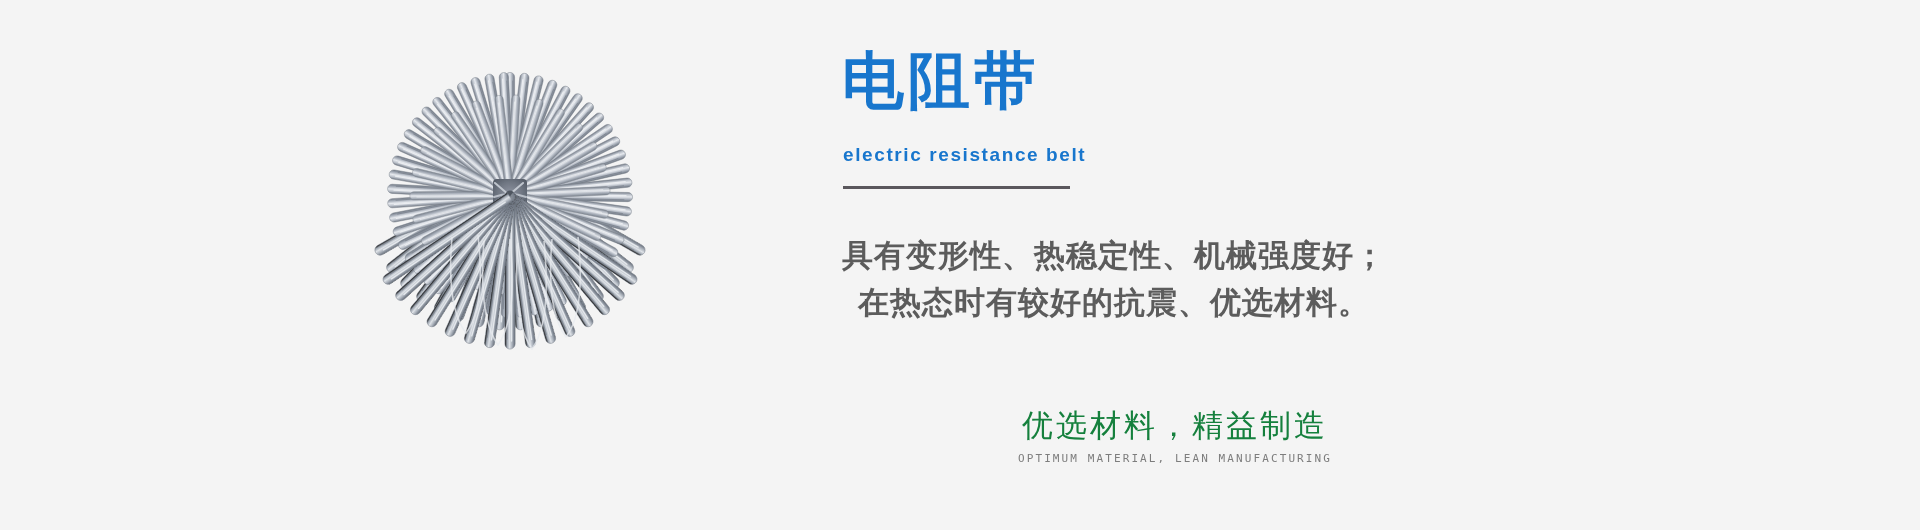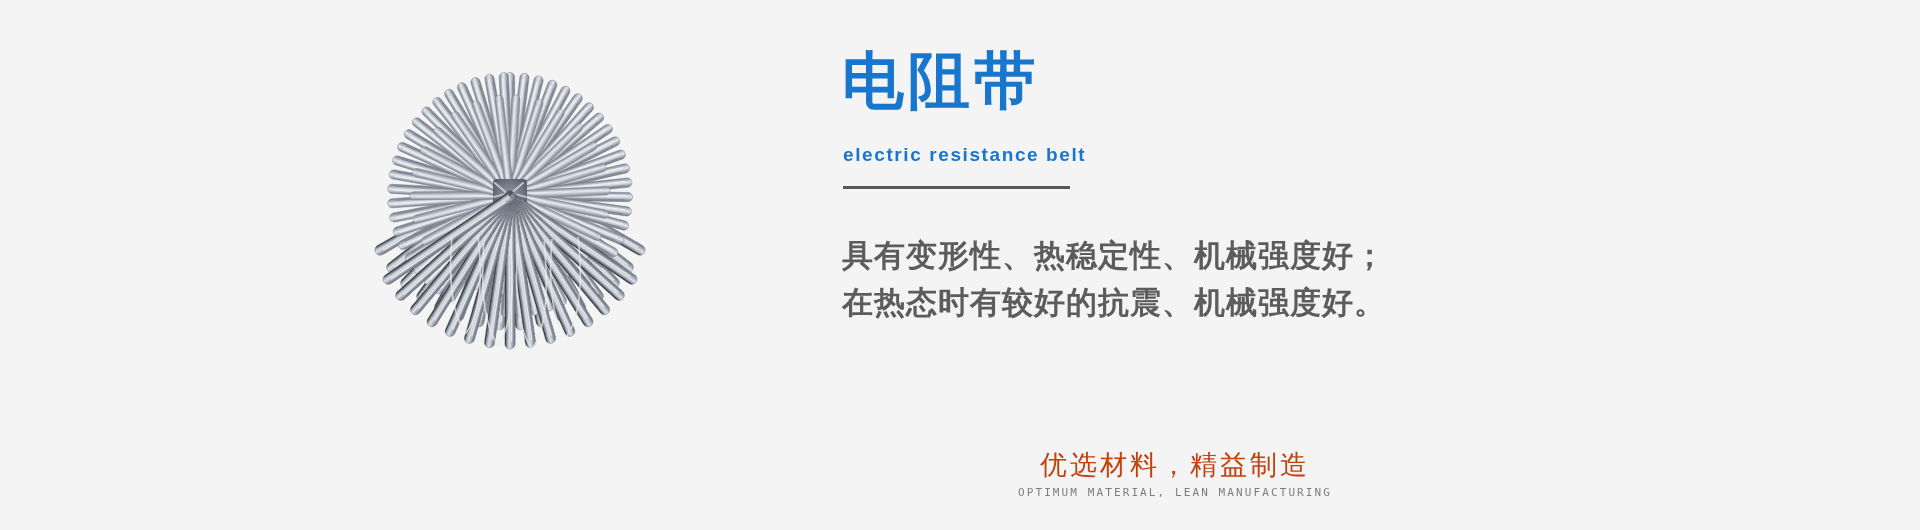--- a/index.html
+++ b/index.html
@@ -92,30 +92,29 @@
   .desc div { white-space: nowrap; text-align: center; }
 
   .tagline-block {
     position: absolute;
     left: 115px;
     top: 404px;
     width: 440px;
     text-align: center;
   }
   .tagline-cn {
-    font-size: 27px;
+    font-size: 31px;
     line-height: 42px;
-    color: #c2410c;
+    color: #15803d;
     letter-spacing: 3px;
     font-family: "DejaVu Serif", "Liberation Serif", serif;
     white-space: nowrap;
-    margin-top: 40px;
   }
   .tagline-en {
-    margin-top: 0;
+    margin-top: 6px;
     font-size: 11px;
     color: #7d7d7d;
     letter-spacing: 2.1px;
     font-family: "DejaVu Sans Mono", "Liberation Mono", monospace;
     white-space: nowrap;
   }
 </style>
 </head>
 <body>
 
@@ -315,21 +314,21 @@
   <div class="text-col">
 
     <div class="title-cn">电阻带</div>
 
     <div class="title-en">electric resistance belt</div>
 
     <div class="divider"></div>
 
     <div class="desc">
       <div>具有变形性、热稳定性、机械强度好；</div>
-      <div>在热态时有较好的抗震、机械强度好。</div>
+      <div>在热态时有较好的抗震、优选材料。</div>
     </div>
 
     <div class="tagline-block">
       <div class="tagline-cn">优选材料，精益制造</div>
       <div class="tagline-en">OPTIMUM MATERIAL, LEAN MANUFACTURING</div>
     </div>
 
   </div>
 </div>
 

